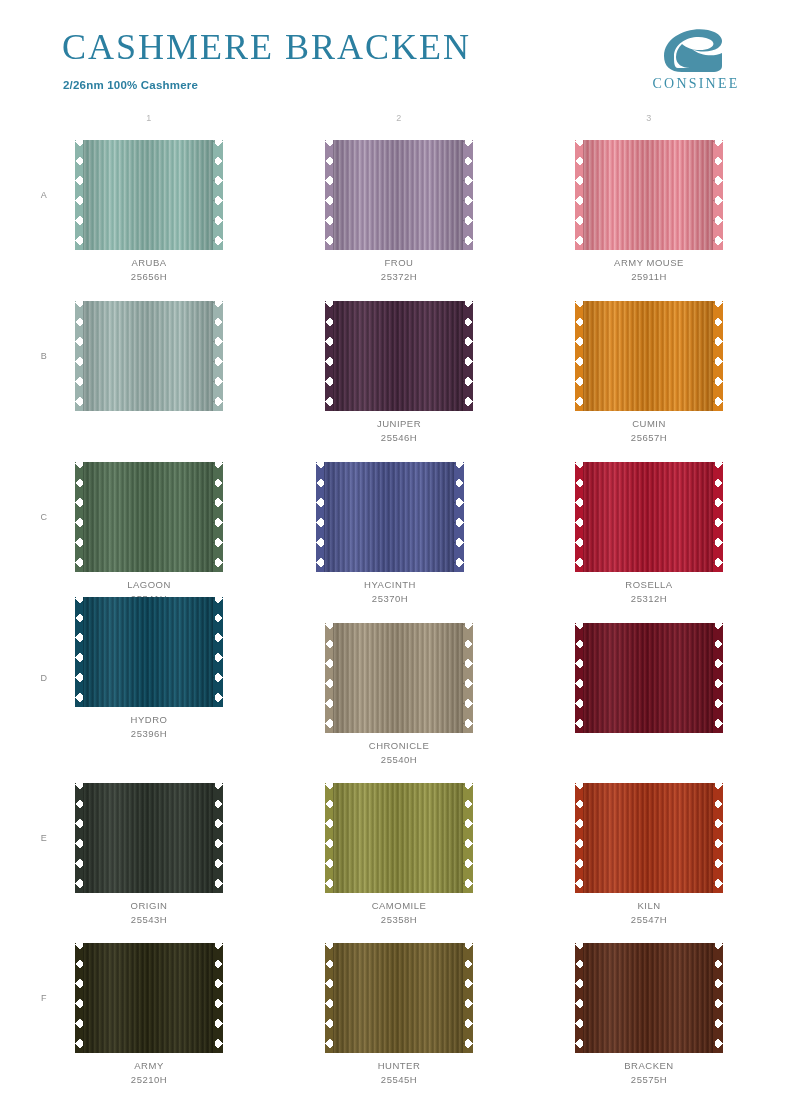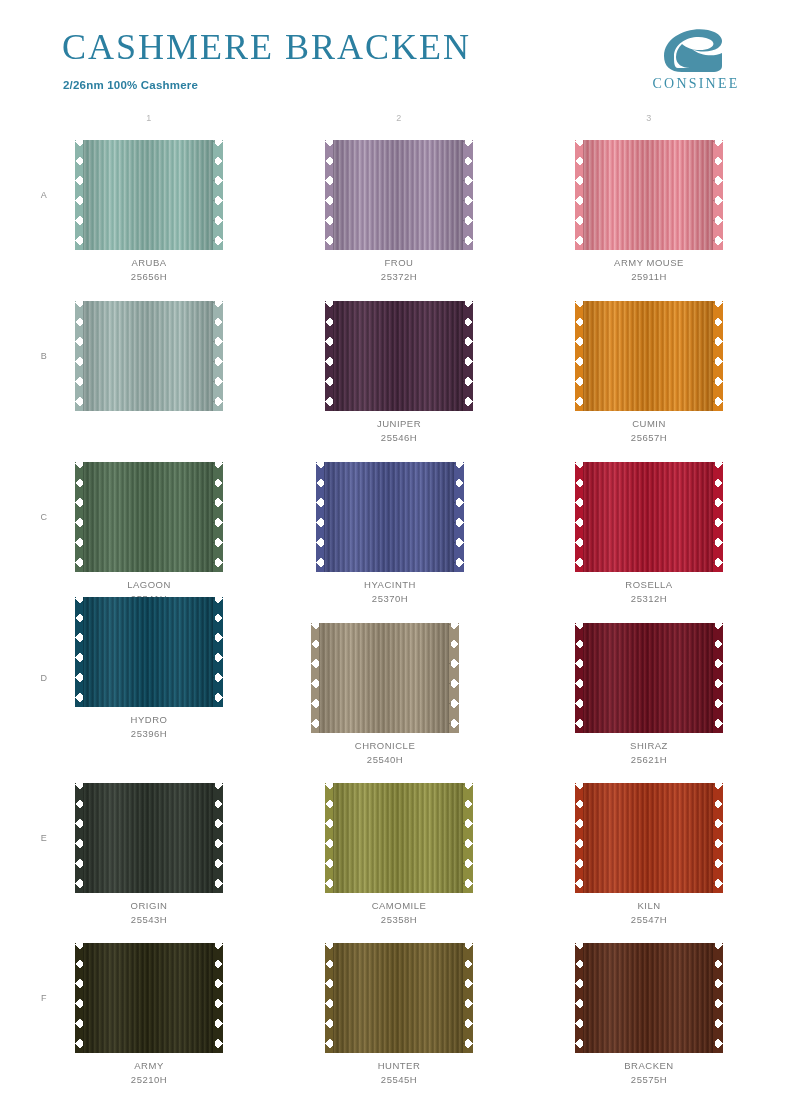--- a/index.html
+++ b/index.html
@@ -255,41 +255,37 @@
       <div class="swatch">
         <div class="zig left" style="background: repeating-linear-gradient(-45deg, rgb(15, 74, 94) 0px, rgb(15, 74, 94) 7px, rgba(255, 255, 255, 0) 7px, rgba(255, 255, 255, 0) 14px), repeating-linear-gradient(45deg, rgb(15, 74, 94) 0px, rgb(15, 74, 94) 7px, rgba(255, 255, 255, 0) 7px, rgba(255, 255, 255, 0) 14px);"></div>
         <div class="swatch-body" style="background: linear-gradient(90deg, rgba(0, 0, 0, 0.16) 0%, rgba(255, 255, 255, 0.07) 22%, rgba(0, 0, 0, 0.1) 48%, rgba(255, 255, 255, 0.05) 72%, rgba(0, 0, 0, 0.18) 100%), repeating-linear-gradient(90deg, rgb(10, 58, 76) 0px, rgb(26, 94, 115) 1.6px, rgb(15, 74, 94) 3.2px, rgb(10, 58, 76) 5px), repeating-linear-gradient(0deg, rgba(0, 0, 0, 0.14) 0px, rgba(0, 0, 0, 0) 2px, rgba(255, 255, 255, 0.1) 3px, rgba(0, 0, 0, 0) 6px), repeating-linear-gradient(45deg, rgba(255, 255, 255, 0.06) 0px, rgba(255, 255, 255, 0.06) 1px, rgba(0, 0, 0, 0.05) 1px, rgba(0, 0, 0, 0.05) 3px), rgb(15, 74, 94);"></div>
         <div class="zig right" style="background: repeating-linear-gradient(-45deg, rgb(15, 74, 94) 0px, rgb(15, 74, 94) 7px, rgba(255, 255, 255, 0) 7px, rgba(255, 255, 255, 0) 14px), repeating-linear-gradient(45deg, rgb(15, 74, 94) 0px, rgb(15, 74, 94) 7px, rgba(255, 255, 255, 0) 7px, rgba(255, 255, 255, 0) 14px);"></div>
       </div>
       <div class="caption">
         <span class="cap-name">HYDRO</span>
         <span class="cap-code">25396H</span>
       </div>
     </div>
-    <div class="cell" style="left: 305px; top: 518px;">
+    <div class="cell" style="left: 319px; top: 518px;">
       <div class="swatch">
         <div class="zig left" style="background: repeating-linear-gradient(-45deg, rgb(157, 144, 121) 0px, rgb(157, 144, 121) 7px, rgba(255, 255, 255, 0) 7px, rgba(255, 255, 255, 0) 14px), repeating-linear-gradient(45deg, rgb(157, 144, 121) 0px, rgb(157, 144, 121) 7px, rgba(255, 255, 255, 0) 7px, rgba(255, 255, 255, 0) 14px);"></div>
         <div class="swatch-body" style="background: linear-gradient(90deg, rgba(0, 0, 0, 0.16) 0%, rgba(255, 255, 255, 0.07) 22%, rgba(0, 0, 0, 0.1) 48%, rgba(255, 255, 255, 0.05) 72%, rgba(0, 0, 0, 0.18) 100%), repeating-linear-gradient(90deg, rgb(138, 125, 103) 0px, rgb(178, 165, 142) 1.6px, rgb(157, 144, 121) 3.2px, rgb(138, 125, 103) 5px), repeating-linear-gradient(0deg, rgba(0, 0, 0, 0.14) 0px, rgba(0, 0, 0, 0) 2px, rgba(255, 255, 255, 0.1) 3px, rgba(0, 0, 0, 0) 6px), repeating-linear-gradient(45deg, rgba(255, 255, 255, 0.06) 0px, rgba(255, 255, 255, 0.06) 1px, rgba(0, 0, 0, 0.05) 1px, rgba(0, 0, 0, 0.05) 3px), rgb(157, 144, 121);"></div>
         <div class="zig right" style="background: repeating-linear-gradient(-45deg, rgb(157, 144, 121) 0px, rgb(157, 144, 121) 7px, rgba(255, 255, 255, 0) 7px, rgba(255, 255, 255, 0) 14px), repeating-linear-gradient(45deg, rgb(157, 144, 121) 0px, rgb(157, 144, 121) 7px, rgba(255, 255, 255, 0) 7px, rgba(255, 255, 255, 0) 14px);"></div>
       </div>
       <div class="caption">
         <span class="cap-name">CHRONICLE</span>
         <span class="cap-code">25540H</span>
       </div>
     </div>
     <div class="cell" style="left: 569px; top: 518px;">
       <div class="swatch">
         <div class="zig left" style="background: repeating-linear-gradient(-45deg, rgb(110, 16, 32) 0px, rgb(110, 16, 32) 7px, rgba(255, 255, 255, 0) 7px, rgba(255, 255, 255, 0) 14px), repeating-linear-gradient(45deg, rgb(110, 16, 32) 0px, rgb(110, 16, 32) 7px, rgba(255, 255, 255, 0) 7px, rgba(255, 255, 255, 0) 14px);"></div>
         <div class="swatch-body" style="background: linear-gradient(90deg, rgba(0, 0, 0, 0.16) 0%, rgba(255, 255, 255, 0.07) 22%, rgba(0, 0, 0, 0.1) 48%, rgba(255, 255, 255, 0.05) 72%, rgba(0, 0, 0, 0.18) 100%), repeating-linear-gradient(90deg, rgb(88, 10, 24) 0px, rgb(133, 32, 47) 1.6px, rgb(110, 16, 32) 3.2px, rgb(88, 10, 24) 5px), repeating-linear-gradient(0deg, rgba(0, 0, 0, 0.14) 0px, rgba(0, 0, 0, 0) 2px, rgba(255, 255, 255, 0.1) 3px, rgba(0, 0, 0, 0) 6px), repeating-linear-gradient(45deg, rgba(255, 255, 255, 0.06) 0px, rgba(255, 255, 255, 0.06) 1px, rgba(0, 0, 0, 0.05) 1px, rgba(0, 0, 0, 0.05) 3px), rgb(110, 16, 32);"></div>
         <div class="zig right" style="background: repeating-linear-gradient(-45deg, rgb(110, 16, 32) 0px, rgb(110, 16, 32) 7px, rgba(255, 255, 255, 0) 7px, rgba(255, 255, 255, 0) 14px), repeating-linear-gradient(45deg, rgb(110, 16, 32) 0px, rgb(110, 16, 32) 7px, rgba(255, 255, 255, 0) 7px, rgba(255, 255, 255, 0) 14px);"></div>
       </div>
-      <div class="caption">
-        <span class="cap-name">SHIRAZ</span>
-        <span class="cap-code">25621H</span>
-      </div>
     </div>
     <div class="cell" style="left: 69px; top: 678px;">
       <div class="swatch">
         <div class="zig left" style="background: repeating-linear-gradient(-45deg, rgb(45, 53, 45) 0px, rgb(45, 53, 45) 7px, rgba(255, 255, 255, 0) 7px, rgba(255, 255, 255, 0) 14px), repeating-linear-gradient(45deg, rgb(45, 53, 45) 0px, rgb(45, 53, 45) 7px, rgba(255, 255, 255, 0) 7px, rgba(255, 255, 255, 0) 14px);"></div>
         <div class="swatch-body" style="background: linear-gradient(90deg, rgba(0, 0, 0, 0.16) 0%, rgba(255, 255, 255, 0.07) 22%, rgba(0, 0, 0, 0.1) 48%, rgba(255, 255, 255, 0.05) 72%, rgba(0, 0, 0, 0.18) 100%), repeating-linear-gradient(90deg, rgb(34, 41, 34) 0px, rgb(61, 70, 60) 1.6px, rgb(45, 53, 45) 3.2px, rgb(34, 41, 34) 5px), repeating-linear-gradient(0deg, rgba(0, 0, 0, 0.14) 0px, rgba(0, 0, 0, 0) 2px, rgba(255, 255, 255, 0.1) 3px, rgba(0, 0, 0, 0) 6px), repeating-linear-gradient(45deg, rgba(255, 255, 255, 0.06) 0px, rgba(255, 255, 255, 0.06) 1px, rgba(0, 0, 0, 0.05) 1px, rgba(0, 0, 0, 0.05) 3px), rgb(45, 53, 45);"></div>
         <div class="zig right" style="background: repeating-linear-gradient(-45deg, rgb(45, 53, 45) 0px, rgb(45, 53, 45) 7px, rgba(255, 255, 255, 0) 7px, rgba(255, 255, 255, 0) 14px), repeating-linear-gradient(45deg, rgb(45, 53, 45) 0px, rgb(45, 53, 45) 7px, rgba(255, 255, 255, 0) 7px, rgba(255, 255, 255, 0) 14px);"></div>
       </div>
       <div class="caption">
         <span class="cap-name">ORIGIN</span>
         <span class="cap-code">25543H</span>

